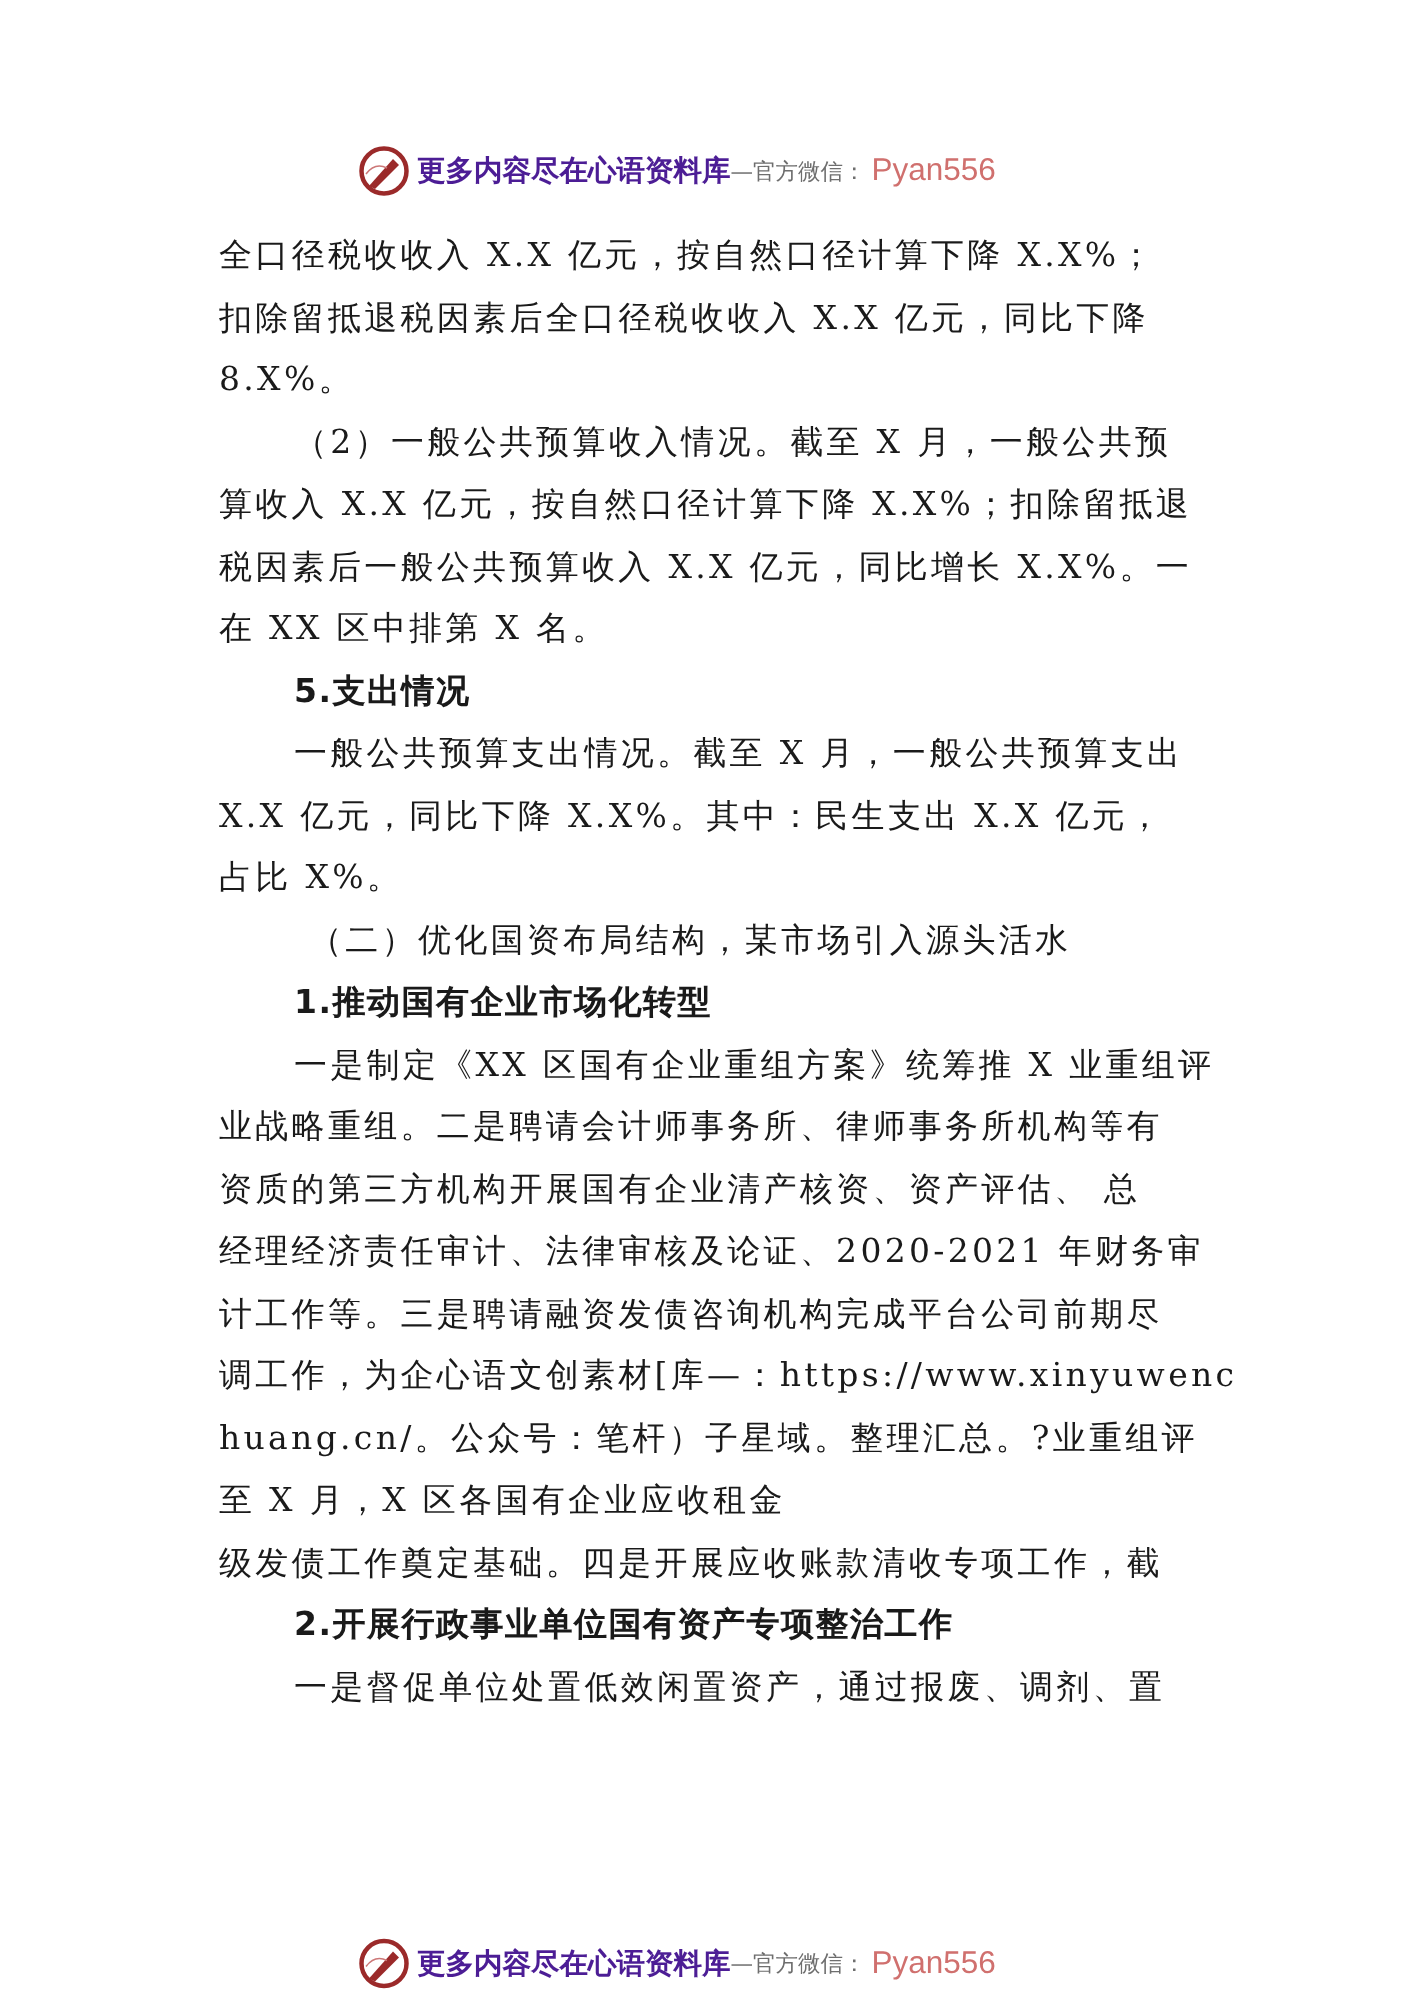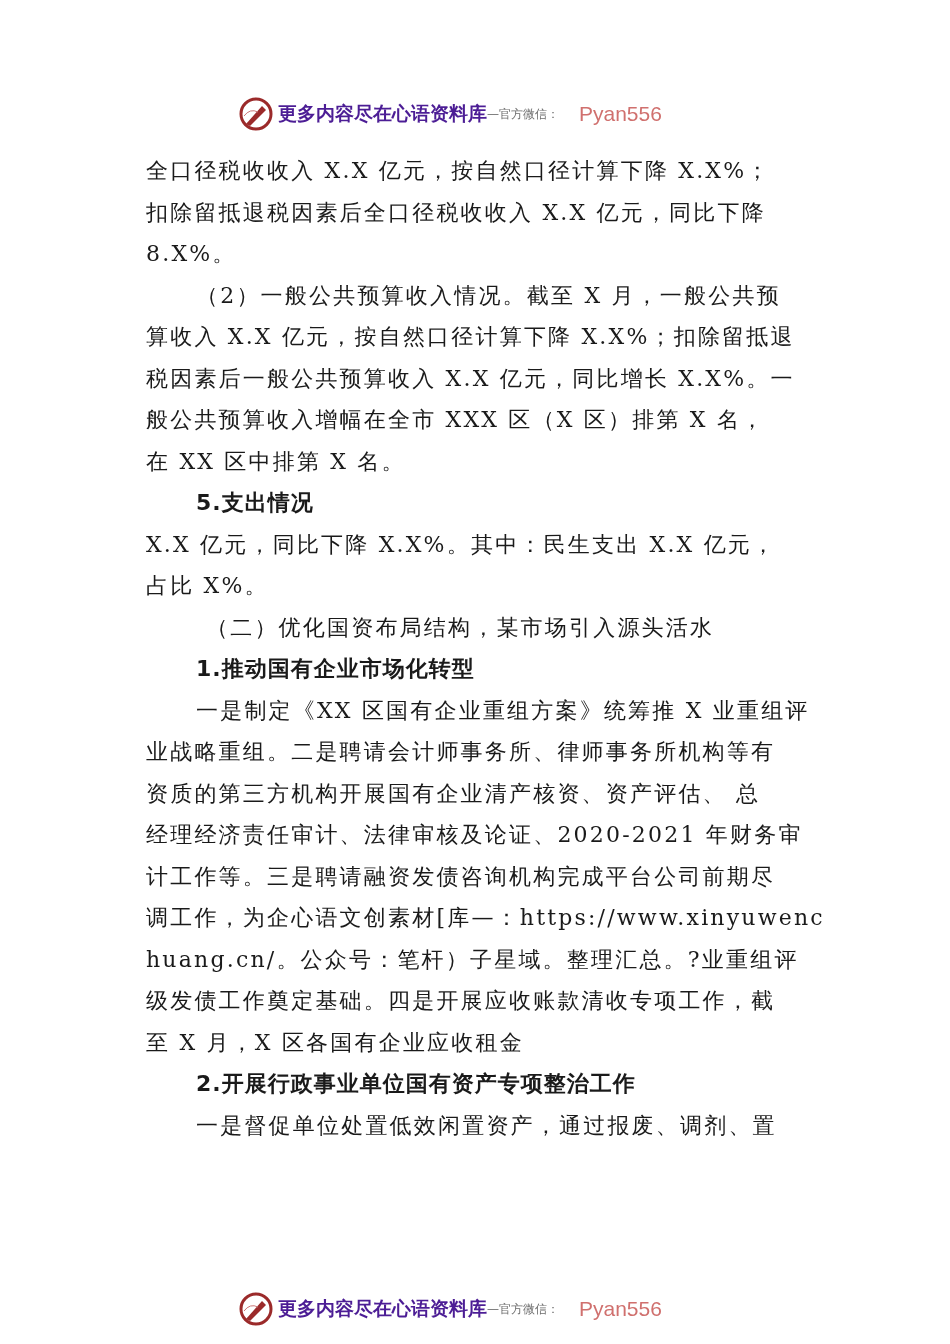--- a/index.html
+++ b/index.html
@@ -2,22 +2,22 @@
 <html><head>
   <meta charset="utf-8">
   <style>
     html, body { margin: 0; padding: 0; background: #ffffff; }
     body { width: 950px; height: 1344px; position: relative; overflow: hidden; font-family: "DejaVu Serif", "Liberation Serif", serif; color: #1a1a1a; }
     .banner { position: absolute; left: 238px; height: 40px; display: flex; align-items: center; }
     .banner.top { top: 94px; }
     .banner.bottom { top: 1289px; }
     .logo { width: 36px; height: 36px; margin-right: 4px; }
     .banner-red { color: #4c1d95; font-size: 19px; font-family: "DejaVu Serif", serif; letter-spacing: 0px; font-weight: bold; }
-    .banner-gray { color: #6e6e6e; font-size: 12px; font-family: "DejaVu Serif", serif; }
-    .banner-id { color: #d0706e; font-size: 21px; font-family: "Liberation Sans", sans-serif; margin-left: 20px; }
+    .banner-gray { color: #6e6e6e; font-size: 15px; font-family: "DejaVu Serif", serif; }
+    .banner-id { color: #d0706e; font-size: 21px; font-family: "Liberation Sans", sans-serif; margin-left: 4px; }
     .content { position: absolute; left: 146px; top: 150px; width: 670px; }
     .line { height: 41.5px; line-height: 41.5px; font-size: 22px; white-space: nowrap; letter-spacing: 2.2px; }
     .indent { padding-left: 50px; }
     .head { font-family: "DejaVu Sans", sans-serif; font-weight: bold; letter-spacing: 1px; }
     .sub { padding-left: 60px; }
   </style>
 </head>
 <body>
 
 <div class="banner top">
@@ -31,36 +31,36 @@
   <span class="banner-id">Pyan556</span>
 </div>
 
 <div class="content">
   <div class="line">全口径税收收入 X.X 亿元，按自然口径计算下降 X.X%；</div>
   <div class="line">扣除留抵退税因素后全口径税收收入 X.X 亿元，同比下降</div>
   <div class="line">8.X%。</div>
   <div class="line indent">（2）一般公共预算收入情况。截至 X 月，一般公共预</div>
   <div class="line">算收入 X.X 亿元，按自然口径计算下降 X.X%；扣除留抵退</div>
   <div class="line">税因素后一般公共预算收入 X.X 亿元，同比增长 X.X%。一</div>
-  <div class="line">般公共预算收入增幅在全市 XXX 区（X 区）排第 X 名，</div>
   <div class="line">在 XX 区中排第 X 名。</div>
   <div class="line indent head">5.支出情况</div>
+  <div class="line indent">一般公共预算支出情况。截至 X 月，一般公共预算支出</div>
   <div class="line">X.X 亿元，同比下降 X.X%。其中：民生支出 X.X 亿元，</div>
   <div class="line">占比 X%。</div>
   <div class="line sub">（二）优化国资布局结构，某市场引入源头活水</div>
   <div class="line indent head">1.推动国有企业市场化转型</div>
   <div class="line indent">一是制定《XX 区国有企业重组方案》统筹推 X 业重组评</div>
   <div class="line">业战略重组。二是聘请会计师事务所、律师事务所机构等有</div>
   <div class="line">资质的第三方机构开展国有企业清产核资、资产评估、 总</div>
   <div class="line">经理经济责任审计、法律审核及论证、2020-2021 年财务审</div>
   <div class="line">计工作等。三是聘请融资发债咨询机构完成平台公司前期尽</div>
   <div class="line">调工作，为企心语文创素材[库—：https://www.xinyuwenc</div>
   <div class="line">huang.cn/。公众号：笔杆）子星域。整理汇总。?业重组评</div>
+  <div class="line">至 X 月，X 区各国有企业应收租金</div>
   <div class="line">级发债工作奠定基础。四是开展应收账款清收专项工作，截</div>
-  <div class="line">至 X 月，X 区各国有企业应收租金</div>
   <div class="line indent head">2.开展行政事业单位国有资产专项整治工作</div>
   <div class="line indent">一是督促单位处置低效闲置资产，通过报废、调剂、置</div>
 </div>
 
 <div class="banner bottom">
   <svg class="logo" viewBox="0 0 36 36">
     <circle cx="18" cy="18" r="15" fill="none" stroke="#9b2a2a" stroke-width="3"></circle>
     <path d="M8 28 L24 10 L28 14 L12 30 Z" fill="#9b2a2a"></path>
     <path d="M6 20 Q12 12 20 16" fill="none" stroke="#c77" stroke-width="1"></path>
   </svg>

